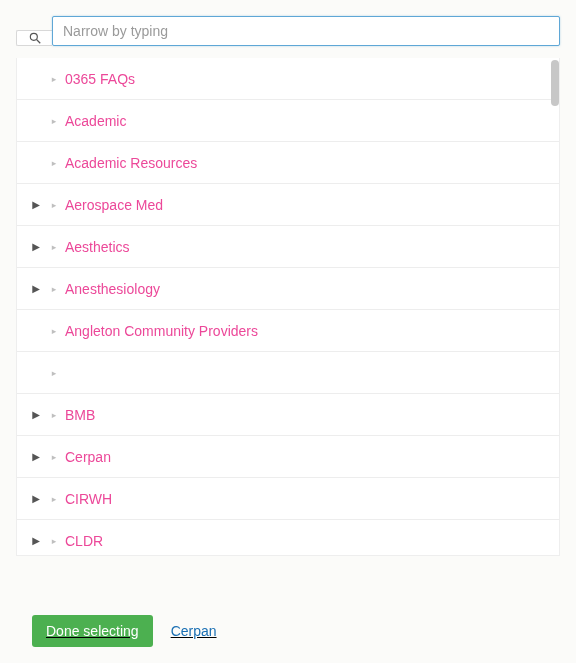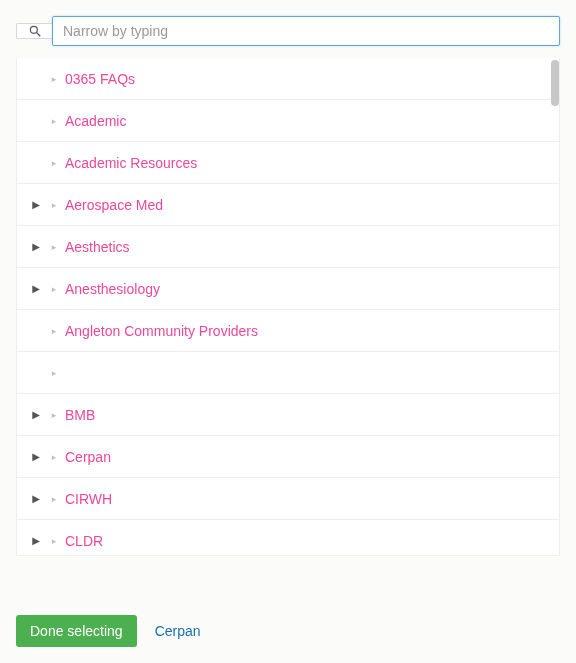--- a/index.html
+++ b/index.html
@@ -12,21 +12,21 @@
     position: relative;
   }
   .container {
     padding: 16px;
     display: flex;
     flex-direction: column;
     height: 100%;
   }
   .search-row {
     display: flex;
-    align-items: center;
+    align-items: flex-end;
     margin-bottom: 12px;
   }
   .search-icon-box {
     width: 36px;
     border: 1px solid #d8d8d8;
     border-right: none;
     border-radius: 2px 0 0 2px;
     display: flex;
     align-items: center;
     justify-content: center;
@@ -93,24 +93,25 @@
     right: 0;
     top: 2px;
     width: 8px;
     height: 46px;
     background: #c7c7c7;
     border-radius: 4px;
   }
   .footer {
     position: absolute;
     bottom: 16px;
-    left: 16px;
+    left: 32px;
     display: flex;
     align-items: center;
     gap: 18px;
+    text-decoration: underline;
   }
   .btn-primary {
     background: #4cb050;
     color: #fff;
     border: none;
     border-radius: 3px;
     padding: 8px 14px;
     font-size: 14px;
     cursor: pointer;
     font-family: inherit;

